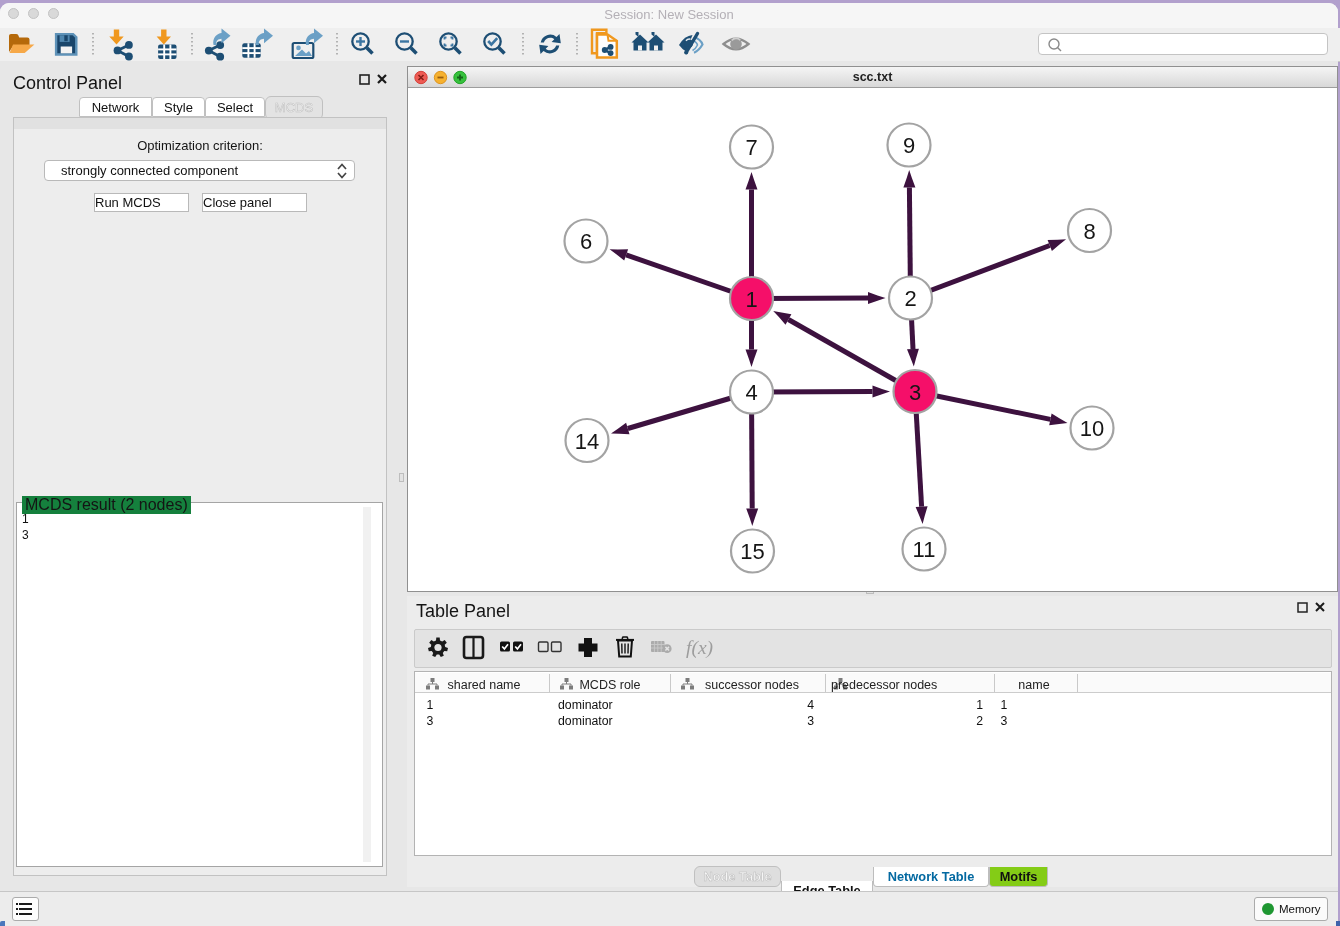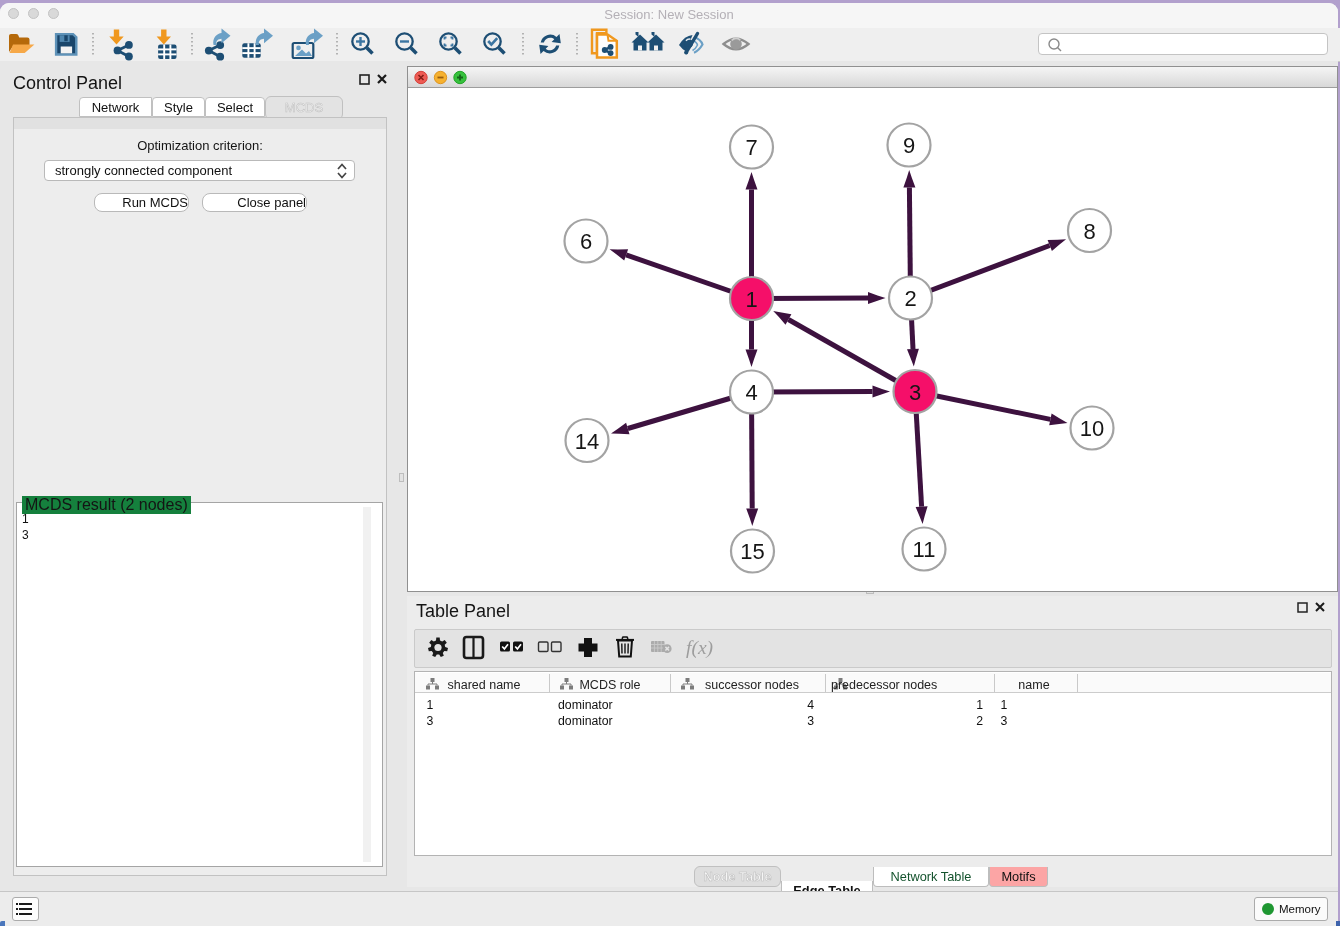--- a/index.html
+++ b/index.html
@@ -9,21 +9,21 @@
 #titlebar{position:absolute;top:0;left:0;width:1338px;height:25px;background:#f6f6f6;border-radius:9px 9px 0 0}
 .tl{position:absolute;top:4.5px;width:11px;height:11px;border-radius:50%;background:#d9d9d9;border:1px solid #c3c3c3}
 #wtitle{position:absolute;top:4px;left:0;right:0;text-align:center;font-size:13px;color:#b4b0b6}
 #toolbar{position:absolute;top:25px;left:0;right:0;height:34px;background:#efefef;border-bottom:1px solid #c9c9c9}
 #search{position:absolute;left:1038px;top:5px;width:290px;height:22px;background:#fff;border:1px solid #c4c4c4;border-radius:4px}
 #main{position:absolute;top:60px;left:0;width:1338px;bottom:35px;background:#e7e7e7}
 .ptitle{font-size:18px;color:#141414}
 
 .tab{position:absolute;height:20px;background:#fff;border:1px solid #c0c0c0;border-radius:4px 4px 0 0;font-size:13px;color:#111;text-align:center;line-height:19px}
 .tabsel{background:#e3e3e3;color:#f8f8f8;-webkit-text-stroke:0.55px #bdbdbd;text-shadow:none;border:1px solid #c0c0c0;border-radius:6px}
-button,.btn{position:absolute;background:#fff;border:1px solid #b9b9b9;border-radius:8px;font-family:"Liberation Sans",sans-serif;font-size:13px;color:#111;text-align:right}
+button,.btn{position:absolute;background:#fff;border:1px solid #b9b9b9;border-radius:0;font-family:"Liberation Sans",sans-serif;font-size:13px;color:#111;text-align:left}
 </style></head><body>
 <div id="win"></div>
 
 <div id="titlebar" class="abs" style="top:3px">
  <div class="tl" style="left:8px"></div>
  <div class="tl" style="left:28px"></div>
  <div class="tl" style="left:48px"></div>
  <div id="wtitle">Session: New Session</div>
 </div>
 
@@ -162,25 +162,25 @@
 <div id="main" class="abs" style="top:61px;height:830px"></div>
 
 <div class="ptitle abs" style="left:13px;top:73px">Control Panel</div>
 <svg class="abs" width="32" height="14" style="left:357px;top:73px">
     <rect x="3" y="2" width="9" height="9" fill="none" stroke="#222" stroke-width="1.6"></rect>
     <path d="M 21,2 L 29,10 M 29,2 L 21,10" stroke="#1a1a1a" stroke-width="2.2"></path>
   </svg>
 <div class="tab" style="left:79px;top:97px;width:73px;border-radius:4px 0 0 0">Network</div>
 <div class="tab" style="left:152px;top:97px;width:53px">Style</div>
 <div class="tab" style="left:205px;top:97px;width:60px">Select</div>
-<div class="tab tabsel" style="left:265px;top:96px;width:78px;height:24px;line-height:22px">MCDS</div>
+<div class="tab tabsel" style="left:265px;top:96px;width:58px;height:24px;line-height:22px">MCDS</div>
 <div class="abs" style="left:13px;top:117px;width:374px;height:759px;background:#ededed;border:1px solid #c2c2c2"></div>
 <div class="abs" style="left:14px;top:118px;width:372px;height:11px;background:#e1e1e1"></div>
 <div class="abs ptitle" style="left:0;top:138px;width:400px;text-align:center;font-size:13px">Optimization criterion:</div>
-<div class="abs" style="left:44px;top:160px;width:311px;height:21px;background:#fff;border:1px solid #b9b9b9;border-radius:4px;font-size:13px;color:#111;line-height:19px;padding-left:10px">strongly connected component
+<div class="abs" style="left:44px;top:160px;width:311px;height:21px;background:#fff;border:1px solid #b9b9b9;border-radius:4px;font-size:13px;color:#111;line-height:19px;padding-left:16px">strongly connected component
  <svg width="14" height="18" style="position:absolute;right:5px;top:1px">
       <path d="M 3,7 L 7,2.5 L 11,7" fill="none" stroke="#444" stroke-width="1.7"></path>
       <path d="M 3,11 L 7,15.5 L 11,11" fill="none" stroke="#444" stroke-width="1.7"></path>
     </svg>
 </div>
 <div class="btn" style="left:94px;top:193px;width:95px;height:19px;line-height:18px">Run MCDS</div>
 <div class="btn" style="left:202px;top:193px;width:105px;height:19px;line-height:18px">Close panel</div>
 
 <div class="abs" style="left:16px;top:502px;width:367px;height:365px;background:#fff;border:1px solid #a5a5a5"></div>
 <div class="abs" style="left:363px;top:507px;width:8px;height:355px;background:#f1f1f1"></div>
@@ -193,20 +193,21 @@
 <div class="abs" style="left:407px;top:66px;width:931px;height:526px;border:1px solid #909090;background:#fff">
  <div class="abs" style="left:0;top:0;width:929px;height:21px;background:linear-gradient(#f5f5f5,#d8d8d8);border-bottom:1px solid #9d9d9d">
   <svg width="80" height="21" style="position:absolute;left:6px;top:0">
    <circle cx="7" cy="10.5" r="6.2" fill="#ee5b54" stroke="#d3423b" stroke-width="1"></circle>
    <path d="M 4.5,8 L 9.5,13 M 9.5,8 L 4.5,13" stroke="#841d16" stroke-width="1.6"></path>
    <circle cx="26.5" cy="10.5" r="6.2" fill="#f6b12f" stroke="#dd9522" stroke-width="1"></circle>
    <line x1="23.5" y1="10.5" x2="29.5" y2="10.5" stroke="#985c0e" stroke-width="1.8"></line>
    <circle cx="46" cy="10.5" r="6.2" fill="#37c13d" stroke="#22a428" stroke-width="1"></circle>
    <path d="M 43,10.5 L 49,10.5 M 46,7.5 L 46,13.5" stroke="#15641a" stroke-width="1.8"></path>
   </svg>
+  <div style="position:absolute;left:0;right:0;top:3px;text-align:center;font-size:12.5px;font-weight:bold;color:#222">scc.txt</div>
  </div>
  <svg width="929" height="503" style="position:absolute;left:0;top:21px" font-family="Liberation Sans, sans-serif">
  <line x1="343.5" y1="210.5" x2="343.5" y2="101.5" stroke="#3d123f" stroke-width="5"></line>
 <polygon points="343.5,84.0 346.1,92.0 349.5,101.5 337.5,101.5 340.9,92.0" fill="#3d123f"></polygon>
 <line x1="343.5" y1="210.5" x2="218.1" y2="166.9" stroke="#3d123f" stroke-width="5"></line>
 <polygon points="201.6,161.2 210.0,161.4 220.1,161.3 216.2,172.6 208.3,166.3" fill="#3d123f"></polygon>
 <line x1="343.5" y1="210.5" x2="460.0" y2="210.1" stroke="#3d123f" stroke-width="5"></line>
 <polygon points="477.5,210.1 469.5,212.7 460.0,216.1 460.0,204.1 469.5,207.5" fill="#3d123f"></polygon>
 <line x1="343.5" y1="210.5" x2="343.5" y2="261.5" stroke="#3d123f" stroke-width="5"></line>
 <polygon points="343.5,279.0 340.9,271.0 337.5,261.5 349.5,261.5 346.1,271.0" fill="#3d123f"></polygon>
@@ -370,22 +371,22 @@
 <div style="position:absolute;left:476px;top:101.5px;width:100px;text-align:right;font-size:12.3px;color:#111">1</div>
 <div style="position:absolute;left:593.5px;top:101.5px;font-size:12.3px;color:#111">1</div>
 <div style="position:absolute;left:19.5px;top:117.5px;font-size:12.3px;color:#111">3</div>
 <div style="position:absolute;left:151px;top:117.5px;font-size:12.3px;color:#111">dominator</div>
 <div style="position:absolute;left:307px;top:117.5px;width:100px;text-align:right;font-size:12.3px;color:#111">3</div>
 <div style="position:absolute;left:476px;top:117.5px;width:100px;text-align:right;font-size:12.3px;color:#111">2</div>
 <div style="position:absolute;left:593.5px;top:117.5px;font-size:12.3px;color:#111">3</div>
 
  <div style="position:absolute;left:287px;top:270px;width:87px;height:21px;background:#dedede;border:1px solid #c0c0c0;border-radius:6px;color:#f6f6f6;-webkit-text-stroke:0.55px #bdbdbd;font-size:12.8px;font-weight:bold;text-align:center;line-height:19px">Node Table</div>
 <div style="position:absolute;left:374px;top:285px;width:92px;height:20px;background:#fff;border:1px solid #bdbdbd;border-radius:0 0 4px 4px;border-top:none;color:#111;font-size:12.8px;font-weight:bold;text-align:center;line-height:19px">Edge Table</div>
-<div style="position:absolute;left:466px;top:271px;width:116px;height:20px;background:#fff;border:1px solid #bdbdbd;border-radius:0 0 4px 4px;border-top:none;color:#14532d;font-size:12.8px;font-weight:normal;text-align:center;line-height:19px">Network Table</div>
-<div style="position:absolute;left:582px;top:271px;width:59px;height:20px;background:#fca5a5;border:1px solid #bdbdbd;border-radius:0 0 4px 4px;border-top:none;color:#111;font-size:12.8px;font-weight:normal;text-align:center;line-height:19px">Motifs</div>
+<div style="position:absolute;left:466px;top:271px;width:116px;height:20px;background:#fff;border:1px solid #bdbdbd;border-radius:0 0 4px 4px;border-top:none;color:#0369a1;font-size:12.8px;font-weight:bold;text-align:center;line-height:19px">Network Table</div>
+<div style="position:absolute;left:582px;top:271px;width:59px;height:20px;background:#84cc16;border:1px solid #bdbdbd;border-radius:0 0 4px 4px;border-top:none;color:#111;font-size:12.8px;font-weight:bold;text-align:center;line-height:19px">Motifs</div>
 </div>
 
 <div class="abs" style="left:0;top:891px;width:1338px;height:32px;background:#ececec;border-top:1px solid #c6c6c6"></div>
 <div class="abs" style="left:12px;top:897px;width:27px;height:24px;background:#fdfdfd;border:1px solid #ababab;border-radius:3px">
  <svg width="25" height="22">
       <g stroke="#1a1a1a" stroke-width="2">
         <line x1="6" y1="6" x2="19" y2="6"></line>
         <line x1="6" y1="11" x2="19" y2="11"></line>
         <line x1="6" y1="16" x2="19" y2="16"></line>
       </g>

